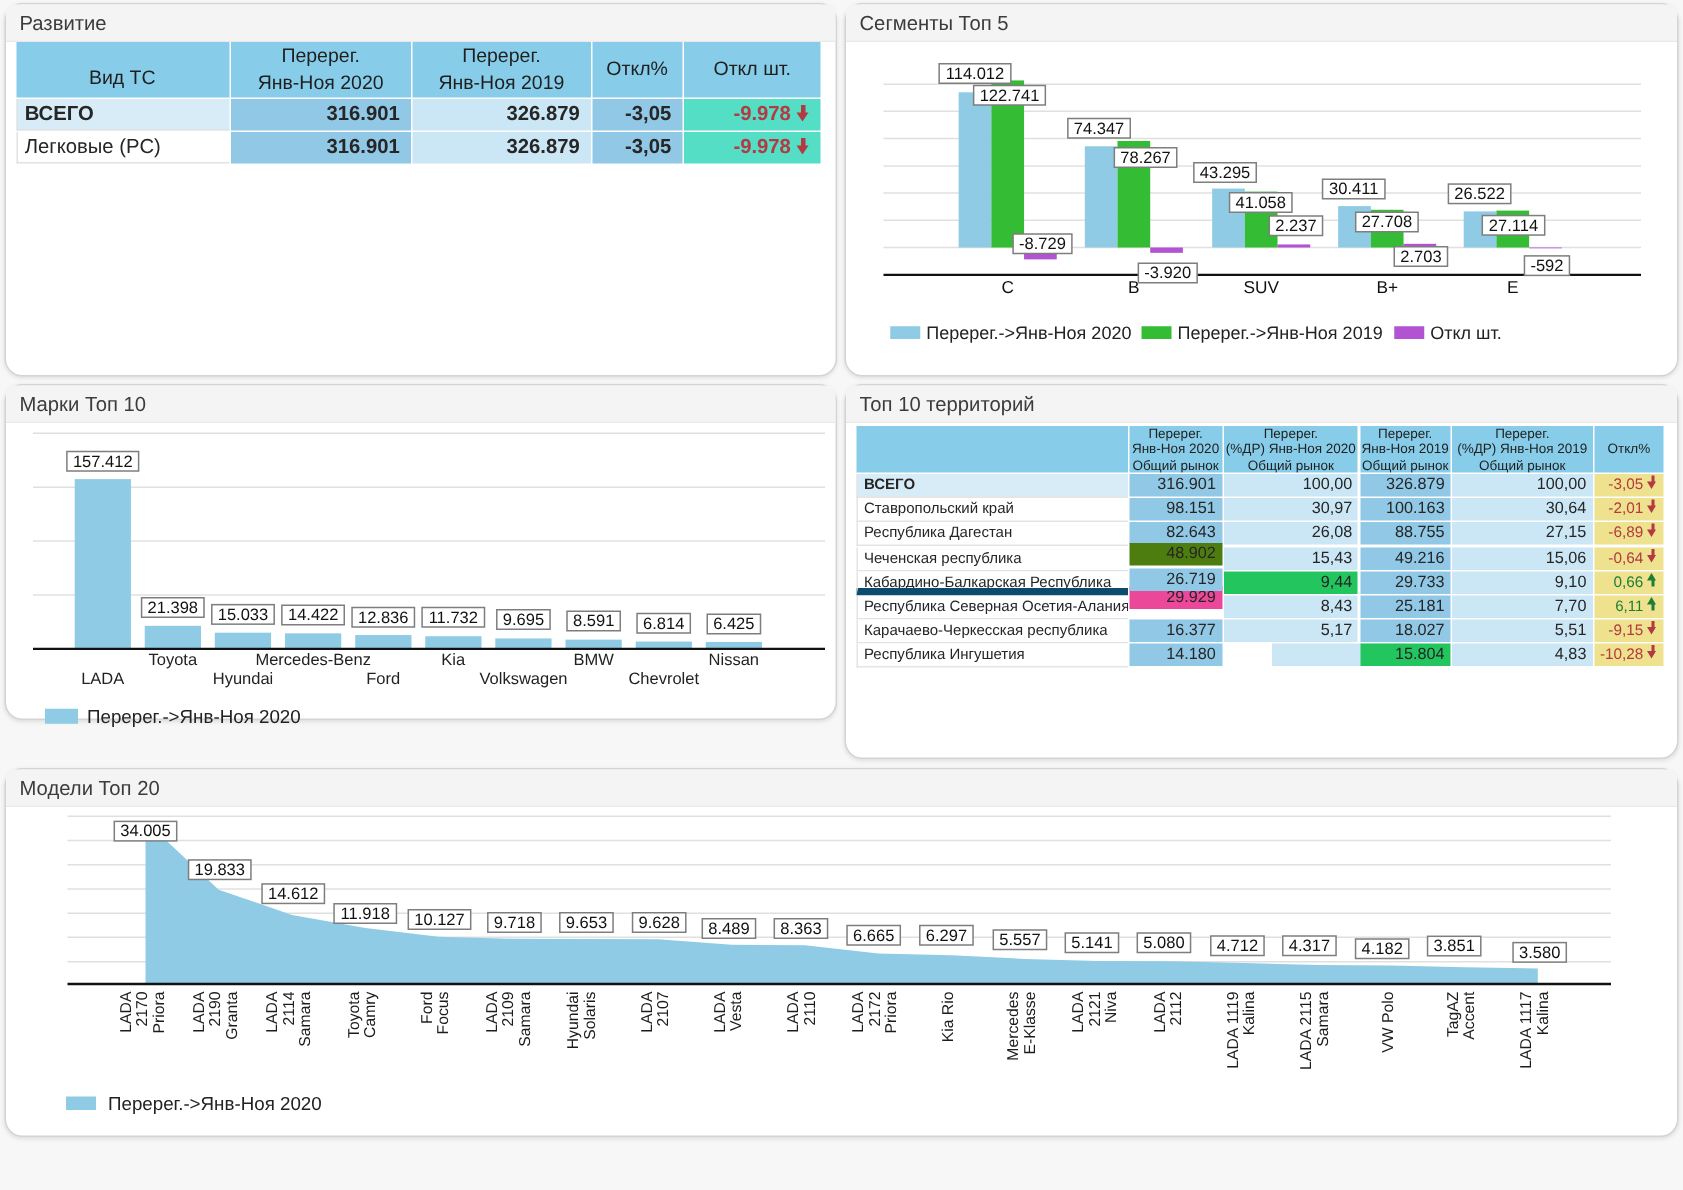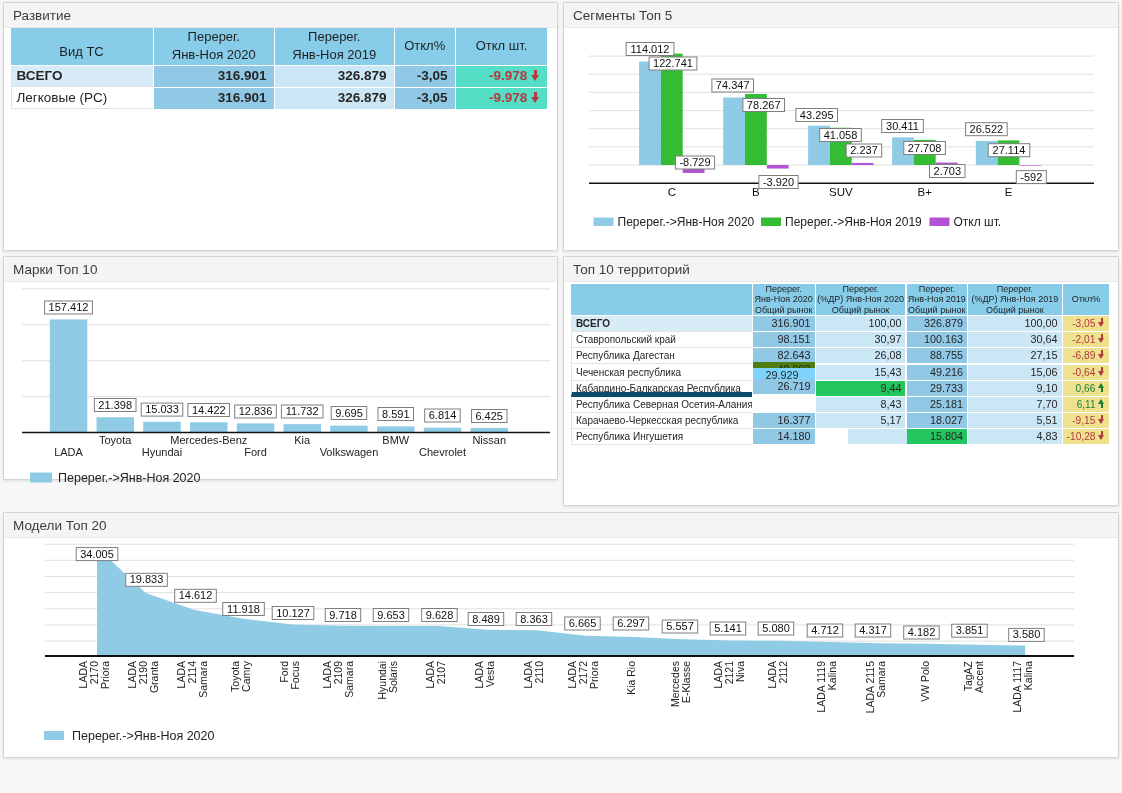--- a/index.html
+++ b/index.html
@@ -1,16 +1,16 @@
 <!DOCTYPE html>
 <html><head><meta charset="utf-8">
 <style>
 *{margin:0;padding:0;box-sizing:border-box;}
 html,body{width:1122px;height:793px;background:#f7f7f7;font-family:"Liberation Sans",sans-serif;overflow:hidden;}
-.panel{position:absolute;background:#fff;border:1px solid #d4d4d4;border-radius:1px;box-shadow:0 1px 3px rgba(0,0,0,0.10);}
+.panel{position:absolute;background:#fff;border:1px solid #d4d4d4;border-radius:12px;box-shadow:0 1px 3px rgba(0,0,0,0.10);}
 .ptitle{position:absolute;left:0;right:0;top:0;height:25px;background:#f4f4f4;border-bottom:1px solid #e9e9e9;border-radius:4px 4px 0 0;color:#3c3c3c;font-size:13.5px;line-height:25px;padding-left:9px;}
 .cell{position:absolute;overflow:hidden;white-space:nowrap;}
 svg{position:absolute;left:0;top:0;}
 .ad,.au{display:inline-block;position:relative;width:9px;height:11px;vertical-align:-1px;}
 .ad::before{content:'';position:absolute;left:3px;top:0;width:3px;height:6px;background:currentColor;}
 .ad::after{content:'';position:absolute;left:0;top:5px;border-left:4.5px solid transparent;border-right:4.5px solid transparent;border-top:6px solid currentColor;}
 .sd,.su{display:inline-block;position:relative;width:7px;height:9px;}
 .sd::before{content:'';position:absolute;left:2.5px;top:0;width:2px;height:5px;background:currentColor;}
 .sd::after{content:'';position:absolute;left:0;top:4px;border-left:3.5px solid transparent;border-right:3.5px solid transparent;border-top:5px solid currentColor;}
 .su::before{content:'';position:absolute;left:2.5px;bottom:0;width:2px;height:5px;background:currentColor;}
@@ -93,21 +93,21 @@
 <div class="cell" style="left:906.5px;top:348.4px;width:60.6px;height:15.1px;background:#90c8e6;font-size:10.8px;line-height:15.1px;color:#262626;text-align:right;padding-left:4px;padding-right:4px;">88.755</div>
 <div class="cell" style="left:968.1px;top:348.4px;width:93.5px;height:15.1px;background:#cbe6f4;font-size:10.8px;line-height:15.1px;color:#262626;text-align:right;padding-left:4px;padding-right:4px;">27,15</div>
 <div class="cell" style="left:1062.6px;top:348.4px;width:46.7px;height:15.1px;background:#efe28f;font-size:10.2px;line-height:15.1px;color:#b23a40;text-align:right;padding-left:4px;padding-right:4px;">-6,89 <span class="sd"></span></div>
 <div class="cell" style="left:571px;top:364.5px;width:180.8px;height:15.1px;background:#ffffff;font-size:10.0px;line-height:15.1px;color:#262626;text-align:left;padding-left:4px;padding-right:4px;border-left:1px solid #e4e4e4;border-bottom:1px solid #e4e4e4;height:16.1px;">Чеченская республика</div>
 <div class="cell" style="left:752.8px;top:362px;width:61.8px;height:15.1px;background:#4d7c0f;font-size:10.8px;line-height:15.1px;color:#262626;text-align:right;padding-left:4px;padding-right:4px;">48.902</div>
 <div class="cell" style="left:815.6px;top:364.5px;width:89.9px;height:15.1px;background:#cbe6f4;font-size:10.8px;line-height:15.1px;color:#262626;text-align:right;padding-left:4px;padding-right:4px;">15,43</div>
 <div class="cell" style="left:906.5px;top:364.5px;width:60.6px;height:15.1px;background:#90c8e6;font-size:10.8px;line-height:15.1px;color:#262626;text-align:right;padding-left:4px;padding-right:4px;">49.216</div>
 <div class="cell" style="left:968.1px;top:364.5px;width:93.5px;height:15.1px;background:#cbe6f4;font-size:10.8px;line-height:15.1px;color:#262626;text-align:right;padding-left:4px;padding-right:4px;">15,06</div>
 <div class="cell" style="left:1062.6px;top:364.5px;width:46.7px;height:15.1px;background:#efe28f;font-size:10.2px;line-height:15.1px;color:#b23a40;text-align:right;padding-left:4px;padding-right:4px;">-0,64 <span class="sd"></span></div>
 <div class="cell" style="left:571px;top:380.6px;width:180.8px;height:15.1px;background:#ffffff;font-size:10.0px;line-height:15.1px;color:#262626;text-align:left;padding-left:4px;padding-right:4px;border-left:1px solid #e4e4e4;border-bottom:5px solid #0c4a6e;height:16.1px;">Кабардино-Балкарская Республика</div>
-<div class="cell" style="left:752.8px;top:368px;width:61.8px;height:15.1px;background:#7dd3fc;font-size:10.8px;line-height:15.1px;color:#262626;text-align:right;padding-left:4px;padding-right:16px;">29.929</div>
+<div class="cell" style="left:752.8px;top:391px;width:61.8px;height:15.1px;background:#ec4899;font-size:10.8px;line-height:15.1px;color:#262626;text-align:right;padding-left:4px;padding-right:4px;">29.929</div>
 <div class="cell" style="left:815.6px;top:380.6px;width:89.9px;height:15.1px;background:#22c55e;font-size:10.8px;line-height:15.1px;color:#262626;text-align:right;padding-left:4px;padding-right:4px;">9,44</div>
 <div class="cell" style="left:906.5px;top:380.6px;width:60.6px;height:15.1px;background:#90c8e6;font-size:10.8px;line-height:15.1px;color:#262626;text-align:right;padding-left:4px;padding-right:4px;">29.733</div>
 <div class="cell" style="left:968.1px;top:380.6px;width:93.5px;height:15.1px;background:#cbe6f4;font-size:10.8px;line-height:15.1px;color:#262626;text-align:right;padding-left:4px;padding-right:4px;">9,10</div>
 <div class="cell" style="left:1062.6px;top:380.6px;width:46.7px;height:15.1px;background:#efe28f;font-size:10.2px;line-height:15.1px;color:#1e7d36;text-align:right;padding-left:4px;padding-right:4px;">0,66 <span class="su"></span></div>
 <div class="cell" style="left:571px;top:396.7px;width:180.8px;height:15.1px;background:#ffffff;font-size:10.0px;line-height:15.1px;color:#262626;text-align:left;padding-left:4px;padding-right:4px;border-left:1px solid #e4e4e4;border-bottom:1px solid #e4e4e4;height:16.1px;">Республика Северная Осетия-Алания</div>
 <div class="cell" style="left:752.8px;top:379px;width:61.8px;height:15.1px;background:#90c8e6;font-size:10.8px;line-height:15.1px;color:#262626;text-align:right;padding-left:4px;padding-right:4px;">26.719</div>
 <div class="cell" style="left:815.6px;top:396.7px;width:89.9px;height:15.1px;background:#cbe6f4;font-size:10.8px;line-height:15.1px;color:#262626;text-align:right;padding-left:4px;padding-right:4px;">8,43</div>
 <div class="cell" style="left:906.5px;top:396.7px;width:60.6px;height:15.1px;background:#90c8e6;font-size:10.8px;line-height:15.1px;color:#262626;text-align:right;padding-left:4px;padding-right:4px;">25.181</div>
 <div class="cell" style="left:968.1px;top:396.7px;width:93.5px;height:15.1px;background:#cbe6f4;font-size:10.8px;line-height:15.1px;color:#262626;text-align:right;padding-left:4px;padding-right:4px;">7,70</div>
 <div class="cell" style="left:1062.6px;top:396.7px;width:46.7px;height:15.1px;background:#efe28f;font-size:10px;line-height:15.1px;color:#1e7d36;text-align:right;padding-left:4px;padding-right:4px;">6,11 <span class="su"></span></div>

